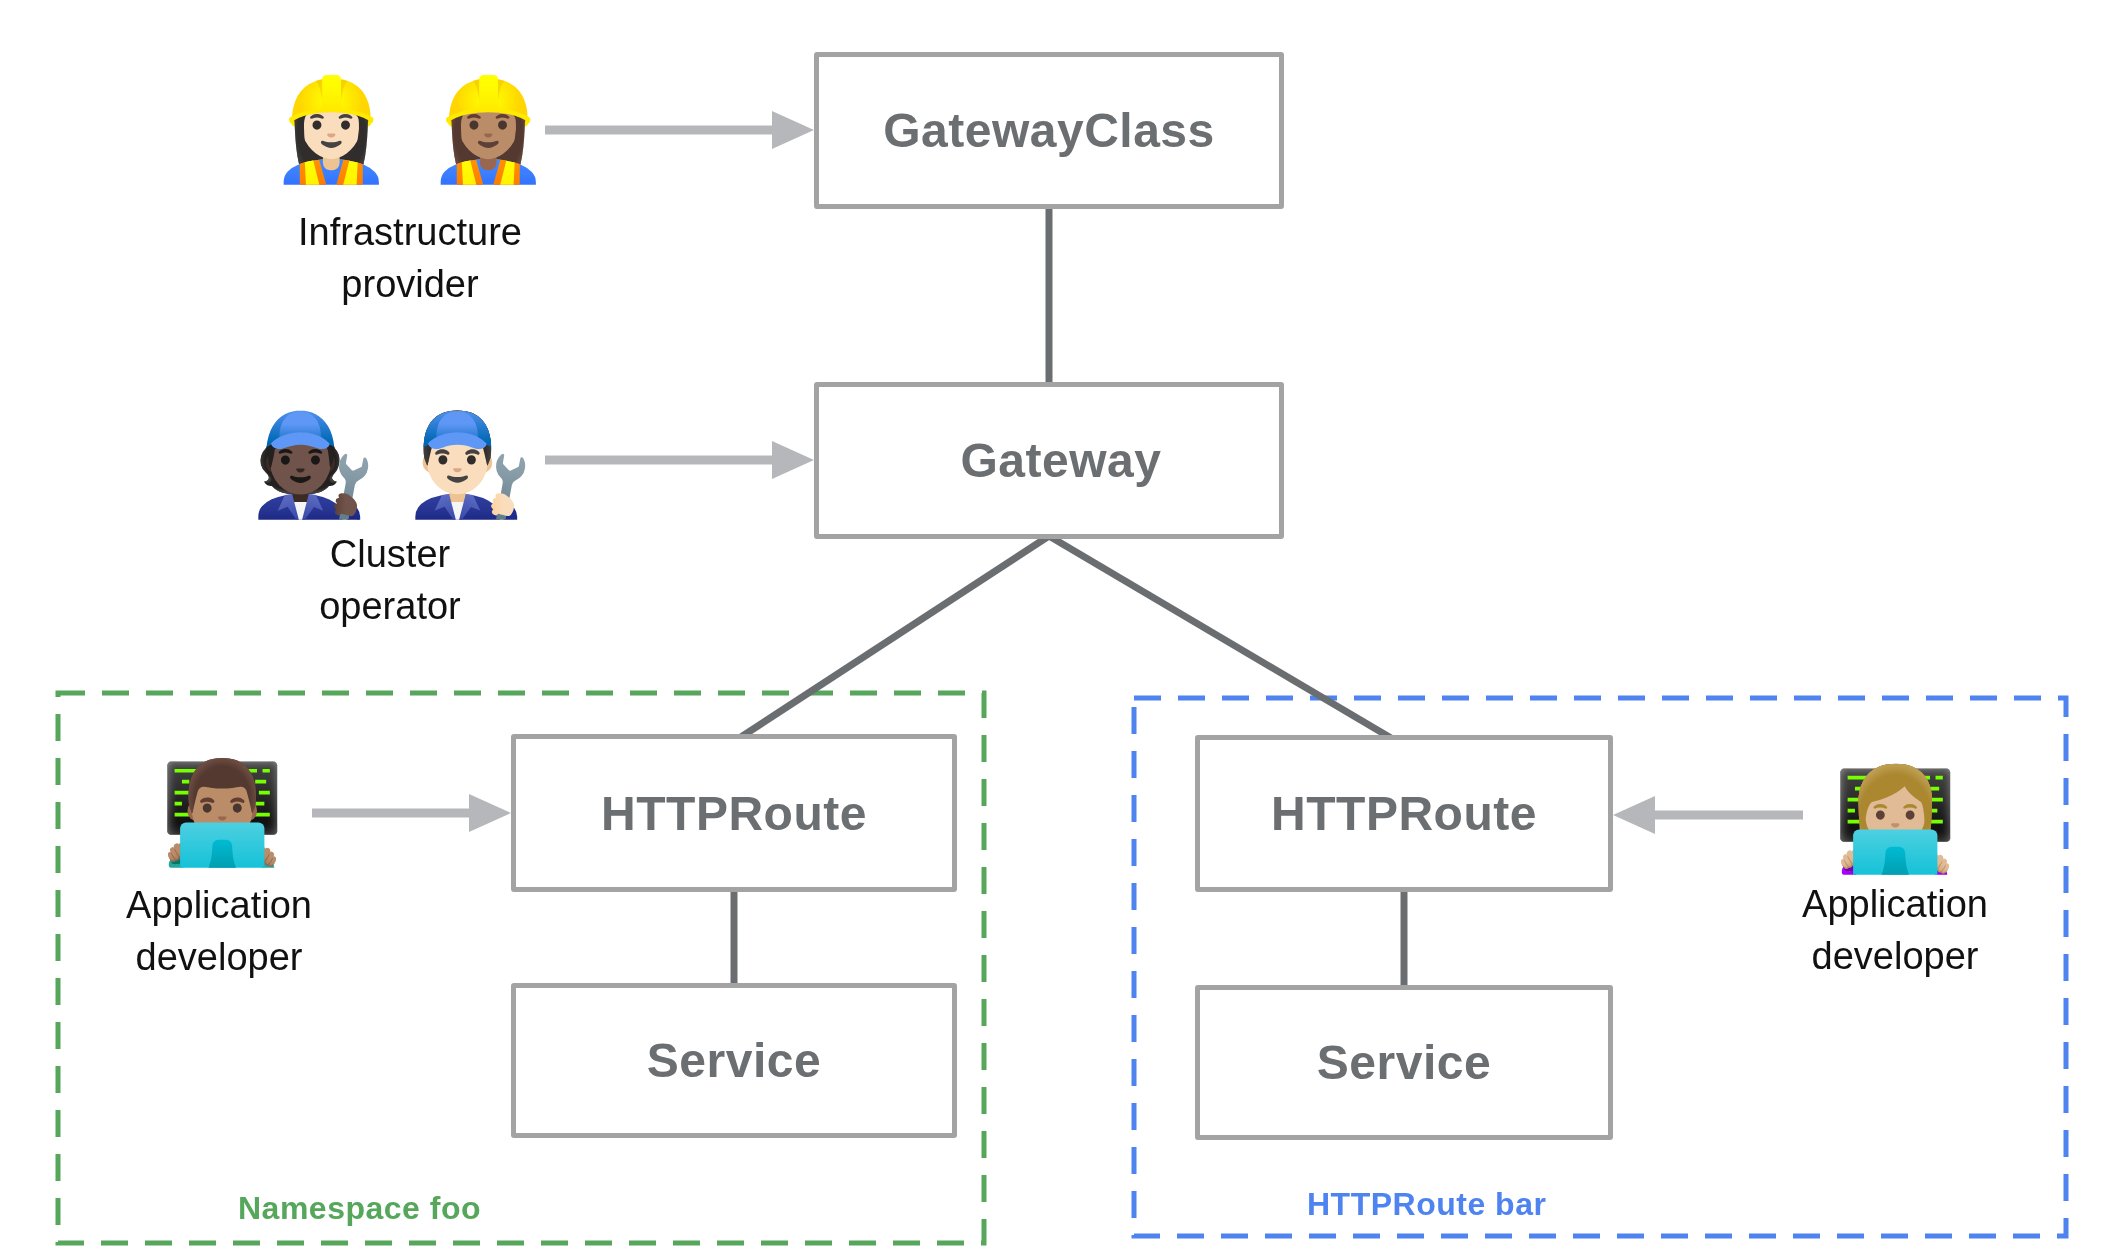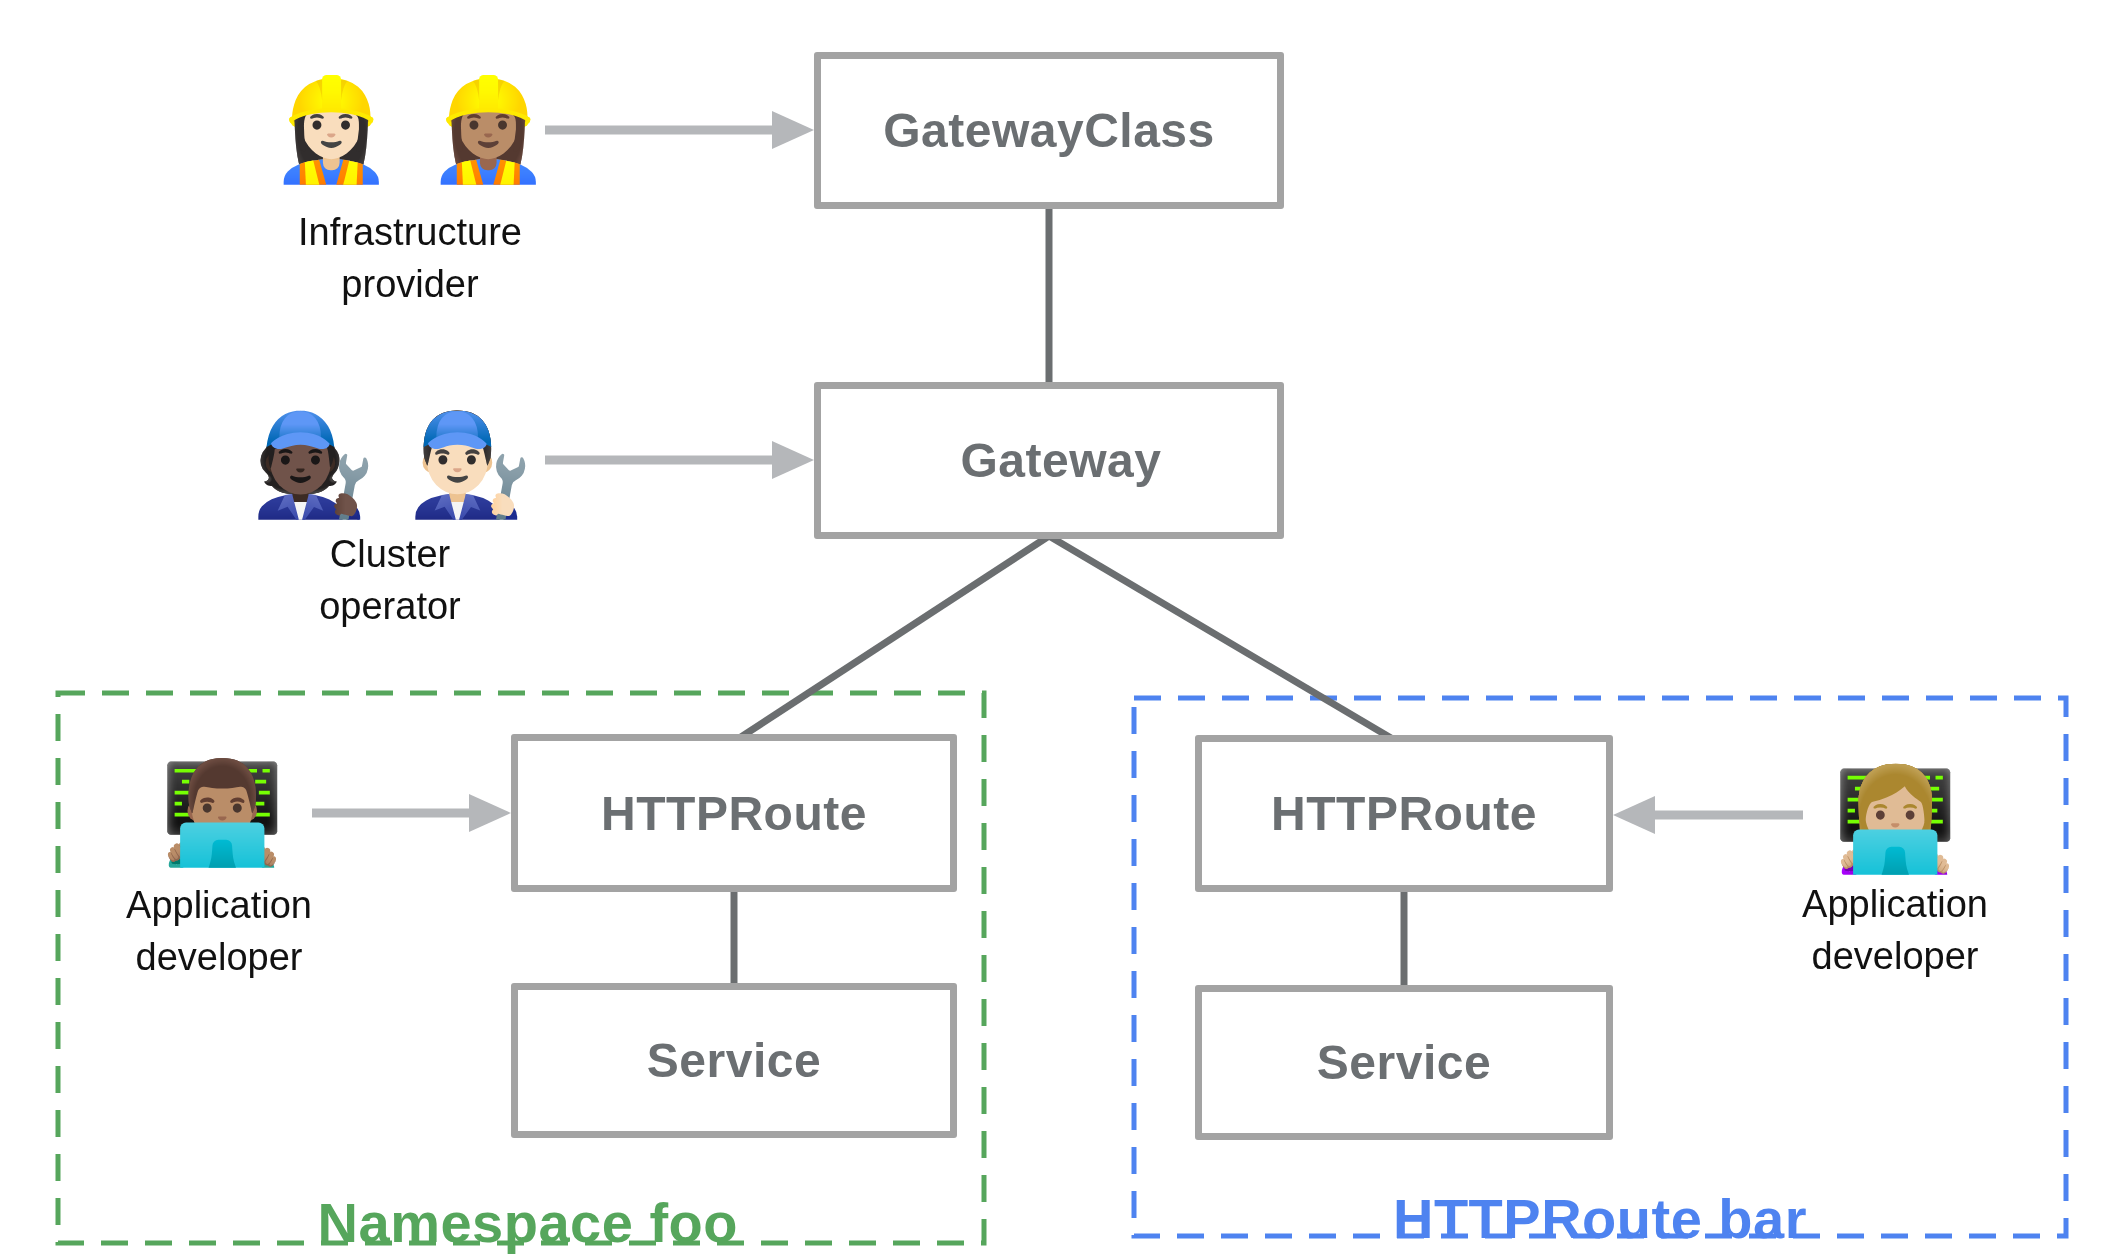--- a/index.html
+++ b/index.html
@@ -19,21 +19,21 @@
   }
   svg.layer {
     position: absolute;
     left: 0; top: 0;
     width: 2112px;
     height: 1258px;
   }
   .node {
     position: absolute;
     box-sizing: border-box;
-    border: 7px solid #a3a3a3;
+    border: 5px solid #a3a3a3;
     border-radius: 3px;
     background: #ffffff;
     display: flex;
     align-items: center;
     justify-content: center;
     font-size: 48px;
     font-weight: bold;
     color: #6b6f72;
     letter-spacing: 0.5px;
   }
@@ -47,22 +47,22 @@
   }
   .persona-label {
     position: absolute;
     text-align: center;
     font-size: 38px;
     line-height: 52px;
     color: #111111;
   }
   .ns-label {
     position: absolute;
-    text-align: right;
-    font-size: 56px;
+    text-align: left;
+    font-size: 32px;
     font-weight: bold;
     letter-spacing: 0.5px;
   }
   .ns-label.foo { color: #56a65c; }
   .ns-label.bar { color: #4e83f0; }
 
   
   .gatewayclass  { left: 814px;  top: 52px;  width: 470px; height: 157px; }
   .gateway       { left: 814px;  top: 382px; width: 470px; height: 157px; padding-left: 24px; }
   .httproute-foo { left: 511px;  top: 734px; width: 446px; height: 158px; }

